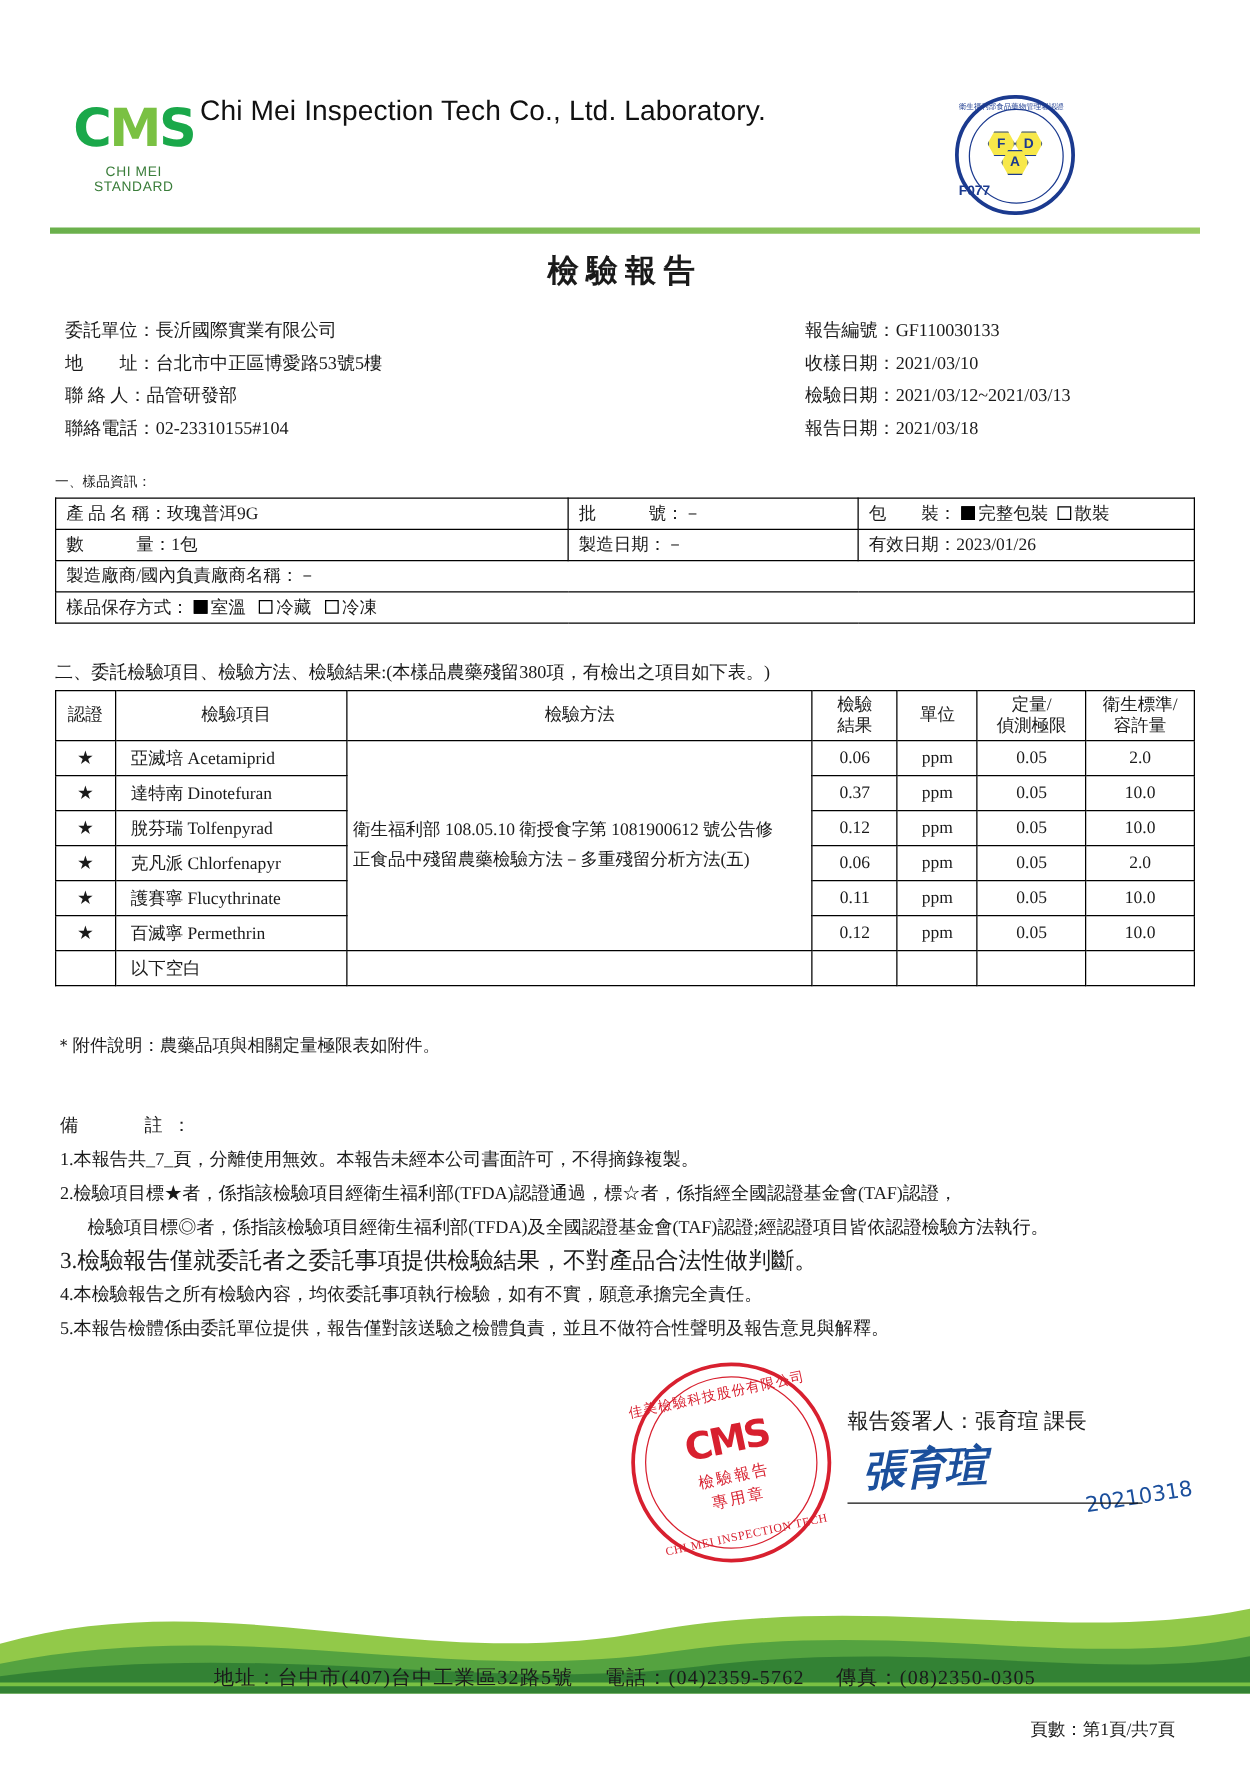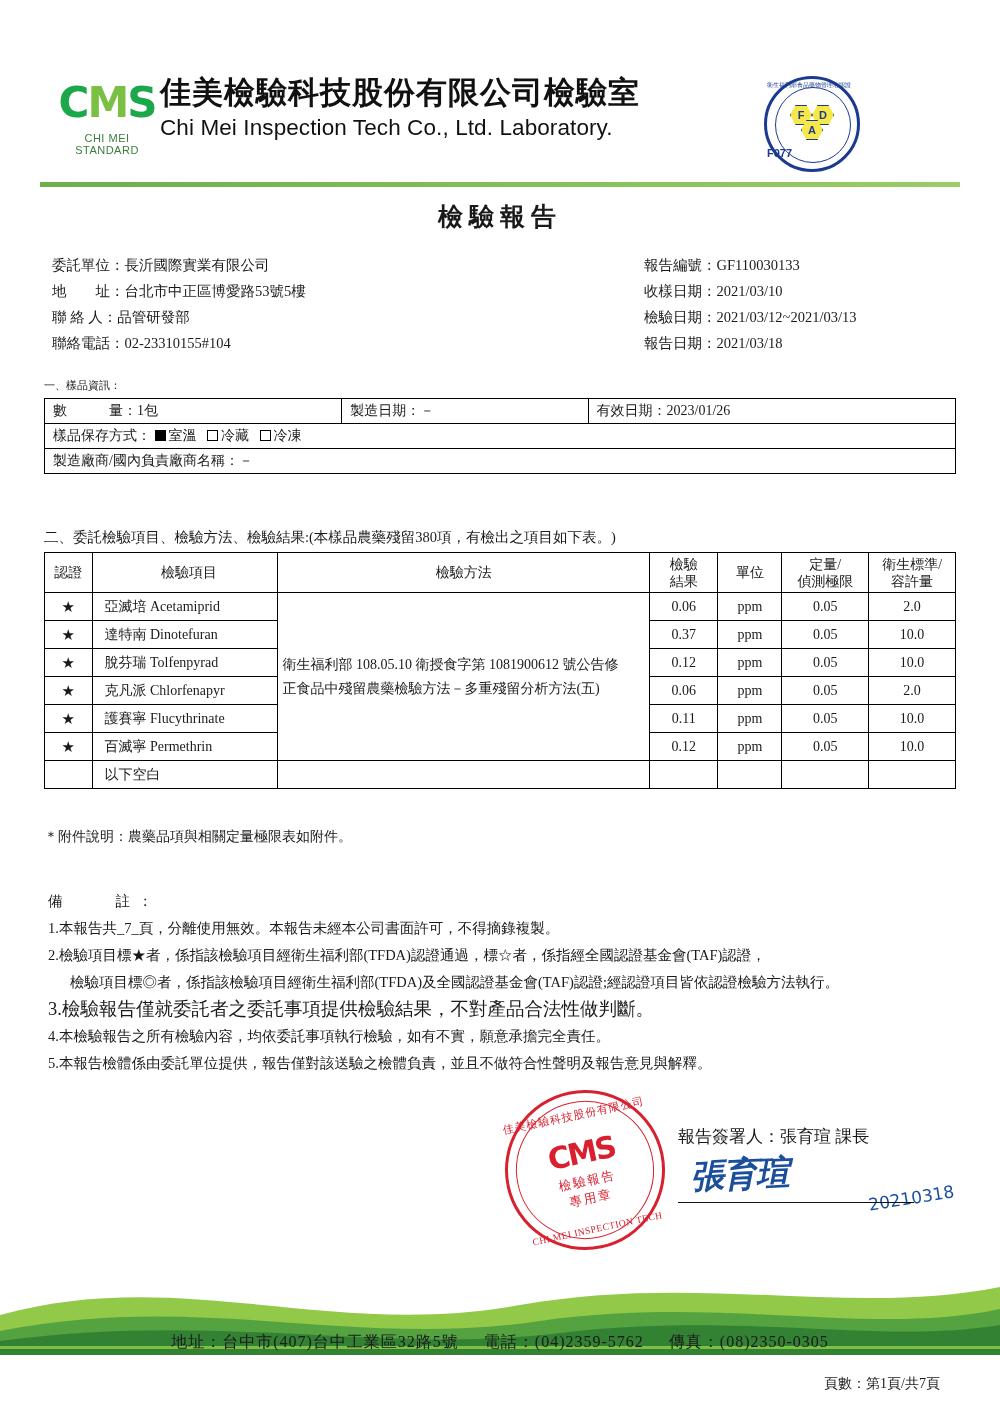--- a/index.html
+++ b/index.html
@@ -133,21 +133,20 @@
 <body>
 
 <div class="page">
 
   <div class="header">
     <div class="logo-block">
       <div class="logo-cms">C<span class="mid">M</span>S</div>
       <div class="logo-sub">CHI MEI STANDARD</div>
     </div>
     <div class="company-names">
-      <div class="company-cn">佳美檢驗科技股份有限公司檢驗室</div>
       <div class="company-en">Chi Mei Inspection Tech Co., Ltd. Laboratory.</div>
     </div>
 
     <div class="tfda-seal">
       <div class="seal-outer">
         <div class="seal-inner"></div>
         <div class="seal-arc">
             <div class="seal-arc-text">衛生福利部食品藥物管理署認證</div>
           </div>
         <div class="seal-hex">
@@ -174,35 +173,44 @@
       <div class="meta-row"><span class="meta-label">報告編號：</span><span>GF110030133</span></div>
       <div class="meta-row"><span class="meta-label">收樣日期：</span><span>2021/03/10</span></div>
       <div class="meta-row"><span class="meta-label">檢驗日期：</span><span>2021/03/12~2021/03/13</span></div>
       <div class="meta-row"><span class="meta-label">報告日期：</span><span>2021/03/18</span></div>
     </div>
   </div>
 
   <div class="sec1-title">一、樣品資訊：</div>
   <table class="samp">
     <tbody>
+        <tr>
+      <td style="width:410px"><span>產 品 名 稱：</span><span>玫瑰普洱9G</span></td>
+      <td style="width:232px"><span>批　　　號：</span><span>－</span></td>
+      <td>
+        <span>包　　裝：</span>
+        <span class="chk on"></span><span>完整包裝</span>
+        &nbsp;<span class="chk"></span><span>散裝</span>
+      </td>
+    </tr>
     <tr>
       <td><span>數　　　量：</span><span>1包</span></td>
       <td><span>製造日期：</span><span>－</span></td>
       <td><span>有效日期：</span><span>2023/01/26</span></td>
+    </tr>
+    <tr>
+      <td colspan="3"><span>製造廠商/國內負責廠商名稱：</span><span>－</span></td>
     </tr>
     <tr>
       <td colspan="3">
         <span>樣品保存方式：</span>
         <span class="chk on"></span><span>室溫</span>
         &nbsp;&nbsp;<span class="chk"></span><span>冷藏</span>
         &nbsp;&nbsp;<span class="chk"></span><span>冷凍</span>
       </td>
-    </tr>
-    <tr>
-      <td colspan="3"><span>製造廠商/國內負責廠商名稱：</span><span>－</span></td>
     </tr>
   </tbody>
     </table>
 
   <div class="sec2-title">二、委託檢驗項目、檢驗方法、檢驗結果:(本樣品農藥殘留380項，有檢出之項目如下表。)</div>
   <table class="res">
     <tbody>
         <tr>
       <th class="col-cert">認證</th>
       <th class="col-item" style="text-align:center !important">檢驗項目</th>

